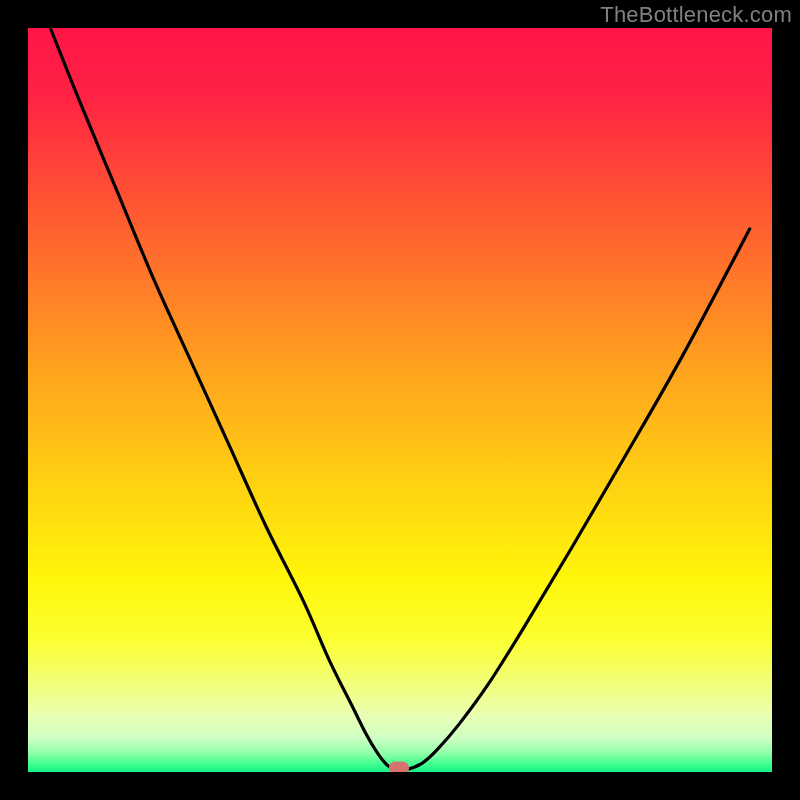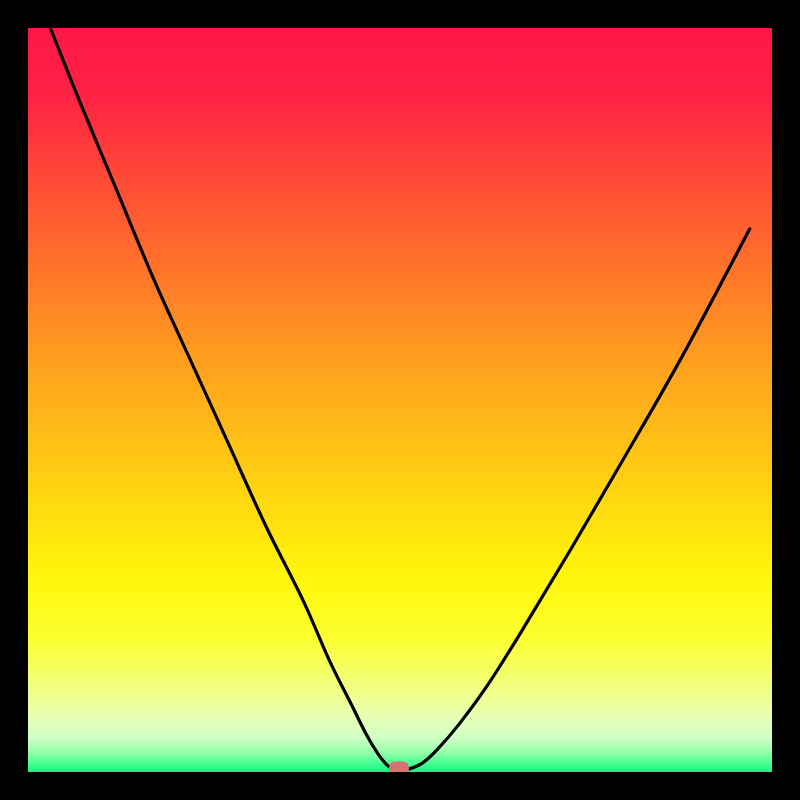--- a/index.html
+++ b/index.html
@@ -52,20 +52,21 @@
     height: 13px;
     border-radius: 6px;
     transform: translate(-50%, -50%);
   }
 </style>
 </head>
 <body>
 
 <div class="frame">
 
+  <div class="watermark">TheBottleneck.com</div>
 
   <div class="plot-area">
 
     <svg class="bg-grad" viewBox="0 0 100 100" preserveAspectRatio="none">
       <defs>
         <linearGradient id="bgGrad" x1="0" y1="0" x2="0" y2="1">
             <stop offset="0%" stop-color="#ff1648"></stop>
             <stop offset="9%" stop-color="#ff2244"></stop>
             <stop offset="25%" stop-color="#ff5a31"></stop>
             <stop offset="45%" stop-color="#ffa01f"></stop>

